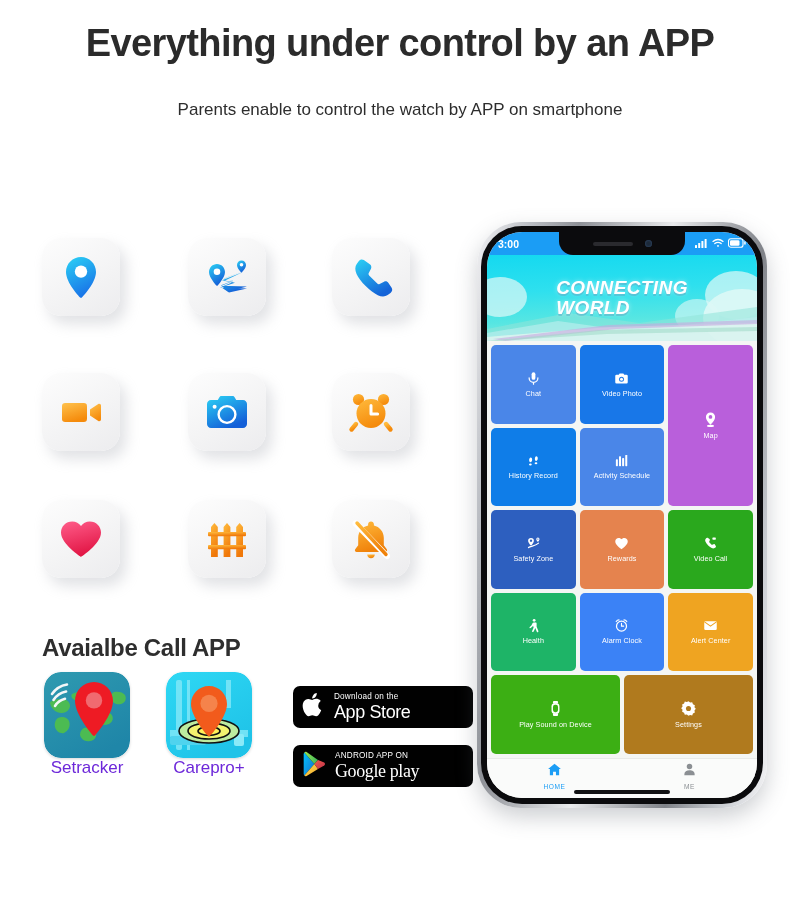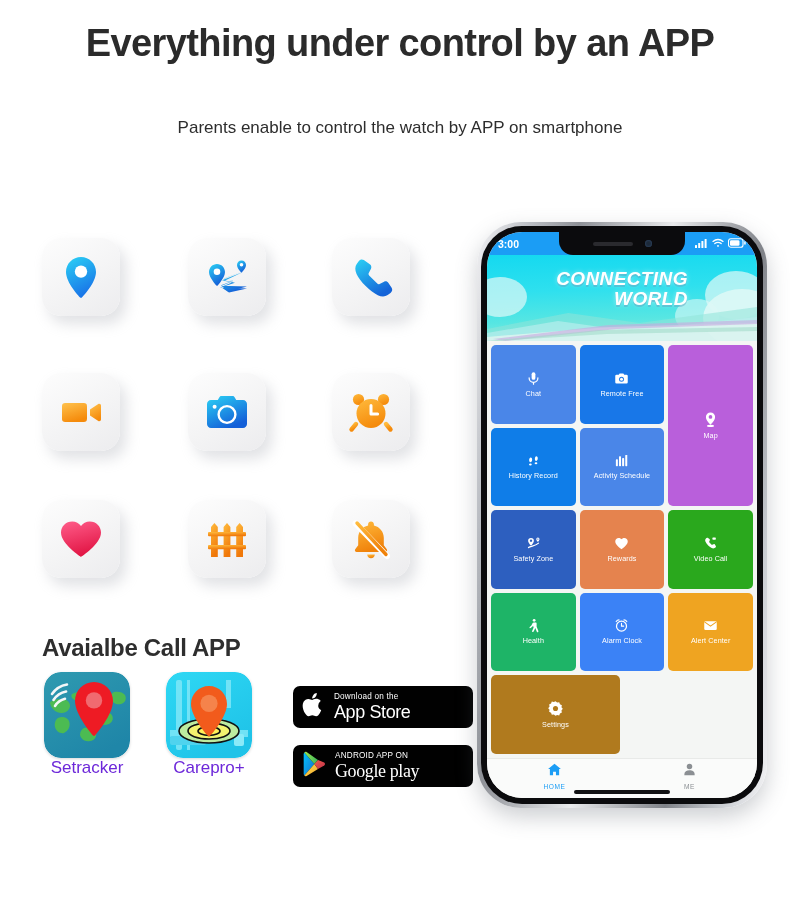--- a/index.html
+++ b/index.html
@@ -12,21 +12,21 @@
   .page { position: relative; width: 800px; height: 900px; background: #fff; }
 
   
   .headline {
     position: absolute; top: 22px; left: 0; width: 800px;
     text-align: center;
     font-size: 38px; font-weight: 800; letter-spacing: -0.6px;
     color: #2b2b2b;
   }
   .subline {
-    position: absolute; top: 112px; left: 0; width: 800px;
+    position: absolute; top: 94px; left: 0; width: 800px;
     text-align: center; font-size: 17px; color: #2d2d2d; line-height: 31px;
   }
 
   
   .icon-grid { position: absolute; left: 42px; top: 238px; width: 400px; height: 340px; }
   .icon-tile {
     position: absolute; width: 78px; height: 78px; border-radius: 19px;
     background: linear-gradient(150deg,#fdfdfd 0%, #f3f3f4 60%, #ececee 100%);
     box-shadow: 6px 8px 14px rgba(165,168,175,0.33), -2px -2px 6px rgba(255,255,255,0.9);
     display: flex; align-items: center; justify-content: center;
@@ -90,21 +90,21 @@
   .status-right { display: flex; align-items: center; gap: 4px; }
 
   .banner {
     position: relative; height: 86px; flex: 0 0 auto; overflow: hidden;
     background: linear-gradient(178deg, #14d9f0 0%, #2fe0ee 40%, #57e6e2 72%, #93eee0 100%);
     display: flex; align-items: flex-start; justify-content: center;
   }
   .banner .cloud { position: absolute; background: #ddf8f6; border-radius: 50%; opacity: .72; }
   .banner .roadwrap { position: absolute; left: 0; bottom: 0; width: 100%; height: 38px; }
   .banner-title {
-    position: relative; z-index: 4; margin-top: 14px; text-align: right;
+    position: relative; z-index: 4; margin-top: 23px; text-align: left;
     font-size: 19px; font-weight: 800; font-style: italic; color: #fff; line-height: 20px;
     letter-spacing: 0.4px;
     text-shadow: 0 2px 0 rgba(90,160,190,0.45), 0 0 5px rgba(255,255,255,0.5);
   }
 
   .tiles {
     flex: 1 1 auto; padding: 4px; display: grid; gap: 4px;
     grid-template-columns: repeat(6, 1fr);
     grid-template-rows: repeat(5, 1fr);
     background: #f4f6f4; min-height: 0;
@@ -472,21 +472,21 @@
           </div>
 
           <div class="tile" style="background:#1877e8;grid-column:span 2">
             <span>
               <svg viewBox="0 0 24 24" fill="#fff">
                   <path d="M9 4h6l1.4 2H20a2 2 0 012 2v10a2 2 0 01-2 2H4a2 2 0 01-2-2V8a2 2 0 012-2h3.6z"></path>
                   <circle cx="12" cy="13" r="4" fill="#1877e8"></circle>
                   <circle cx="12" cy="13" r="2.4" fill="#fff"></circle>
                 </svg>
             </span>
-            <span class="t-label">Remote Free</span>
+            <span class="t-label">Video Photo</span>
           </div>
 
           <div class="tile big" style="background:#b95fdb;grid-column:span 2;grid-row:span 2">
             <span>
               <svg viewBox="0 0 24 24" fill="#fff">
                   <path d="M12 2a6.5 6.5 0 00-6.5 6.5c0 4.6 5.6 10 6 10.4.3.3.7.3 1 0 .4-.4 6-5.8 6-10.4A6.5 6.5 0 0012 2z"></path>
                   <circle cx="12" cy="8.3" r="2.6" fill="#b95fdb"></circle>
                   <ellipse cx="12" cy="21" rx="5" ry="1.6"></ellipse>
                 </svg>
             </span>
@@ -574,20 +574,31 @@
           <div class="tile" style="background:#efa421;grid-column:span 2">
             <span>
               <svg viewBox="0 0 24 24">
                   <rect x="2" y="5" width="20" height="14" rx="2" fill="#fff"></rect>
                   <path d="M3 6.6l9 6.4 9-6.4" stroke="#efa421" stroke-width="1.8" fill="none" stroke-linecap="round" stroke-linejoin="round"></path>
                 </svg>
             </span>
             <span class="t-label">Alert Center</span>
           </div>
 
+          <div class="tile big" style="background:#3caf14;grid-column:span 3">
+            <span>
+              <svg viewBox="0 0 24 24" fill="#fff">
+                  <rect x="8.4" y="1.4" width="7.2" height="4" rx="1.4"></rect>
+                  <rect x="8.4" y="18.6" width="7.2" height="4" rx="1.4"></rect>
+                  <rect x="6.4" y="4.6" width="11.2" height="14.8" rx="4.4"></rect>
+                  <rect x="8.4" y="6.8" width="7.2" height="10.4" rx="3" fill="#3caf14"></rect>
+                </svg>
+            </span>
+            <span class="t-label">Play Sound on Device</span>
+          </div>
 
           <div class="tile big" style="background:#b07a1e;grid-column:span 3">
             <span>
               <svg viewBox="0 0 24 24" fill="#fff">
                   <path d="M12 1.8l2.3 1.9 2.9-.5 1.1 2.8 2.7 1.3-.6 2.9 1.9 2.3-1.9 2.3.6 2.9-2.7 1.3-1.1 2.8-2.9-.5L12 22.2l-2.3-1.9-2.9.5-1.1-2.8-2.7-1.3.6-2.9L1.7 11.5l1.9-2.3-.6-2.9 2.7-1.3 1.1-2.8 2.9.5z"></path>
                   <circle cx="12" cy="12" r="3.6" fill="#b07a1e"></circle>
                 </svg>
             </span>
             <span class="t-label">Settings</span>
           </div>

